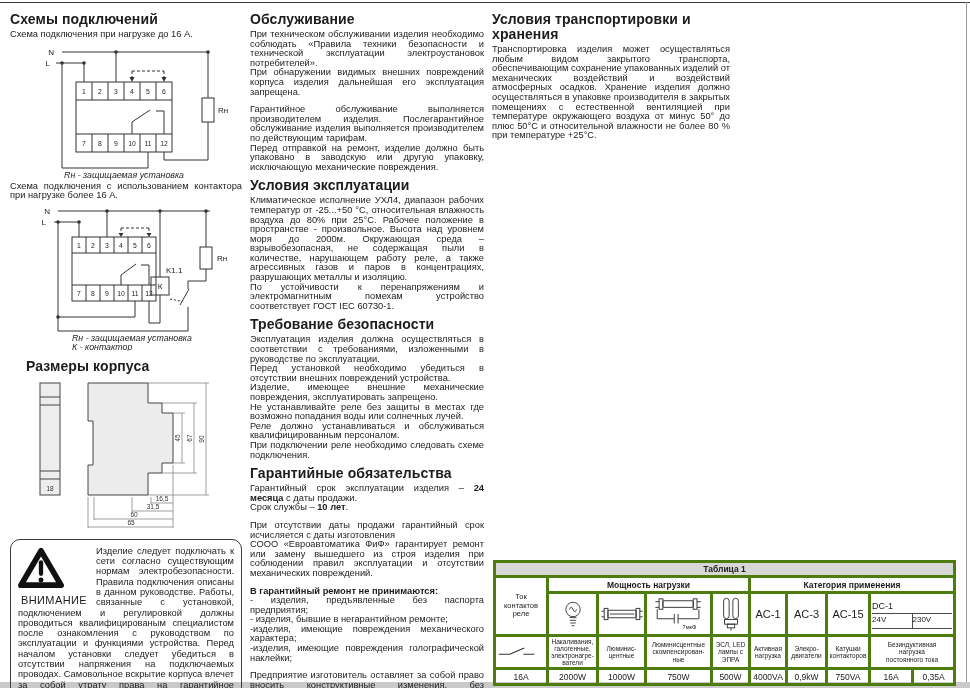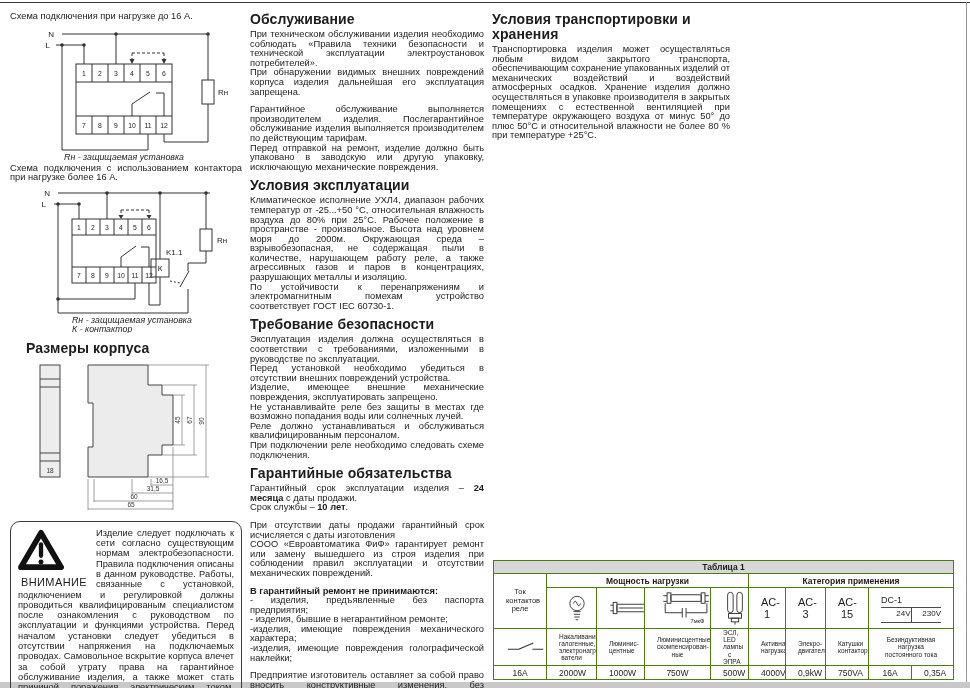--- a/index.html
+++ b/index.html
@@ -37,44 +37,45 @@
     margin-top:8px;border:1.2px solid #3c3c3c;border-radius:10px;
     padding:6px 7px 5px 7px;overflow:hidden;
   }
   .warnicon{float:left;width:72px;margin:1px 6px 0 0;text-align:center;}
   .warnlabel{font-size:11px;font-weight:normal;letter-spacing:.4px;margin-top:5px;}
   .warntext{font-size:9.3px;line-height:10.3px;text-align:justify;}
 
   
   .t1wrap{position:absolute;left:493px;top:560px;width:460px;}
   table.t1{border-collapse:collapse;table-layout:fixed;width:460px;}
-  table.t1 td{border:1px solid #4d7c0f;text-align:center;vertical-align:middle;padding:0 12px;overflow:hidden;}
+  table.t1 td{border:3px solid #4d7c0f;text-align:center;vertical-align:middle;padding:0 1px;overflow:hidden;}
   td.t1title{background:#d7d7d7;font-weight:bold;font-size:8.5px;height:12px;}
   td.ghead{font-weight:bold;font-size:8.5px;height:13px;}
   td.colcur{font-size:7.5px;line-height:8.5px;}
   tr.ricons td{height:40px;}
   td.cat{font-size:11px;}
   td.desc{font-size:6.5px;line-height:7.2px;white-space:pre-line;height:30px;}
   tr.rvals td{font-size:8.5px;height:13px;}
   td.dccell{padding:0;vertical-align:top;}
   .dctitle{height:13px;line-height:13px;font-size:9px;text-align:left;}
   .dcsub{display:flex;border-top:1px solid #4a4a4a;border-bottom:1px solid #4a4a4a;}
-  .dcsub span{flex:1;font-size:8px;height:14px;line-height:12px;text-align:right;}
+  .dcsub span{flex:1;font-size:8px;height:14px;line-height:12px;text-align:left;}
   .dcsub span:first-child{border-right:1px solid #4a4a4a;}
   .icocell svg{margin:0 auto;}
   .caplbl{font-size:6px;}
 </style>
 </head>
 <body>
 
 <div class="top-rule"></div>
 <div class="right-rule"></div>
 <div class="bottom-strip"></div>
 
 <div class="col col-left">
+  <h2>Схемы подключений</h2>
   <p class="cap">Схема подключения при нагрузке до 16 А.</p>
 
   <svg class="diag" width="225" height="138" viewBox="0 0 225 138">
     <g stroke="#333" stroke-width="1" fill="none">
       <line x1="52" y1="10" x2="198" y2="10"></line>
       <line x1="46" y1="21" x2="74" y2="21"></line>
       <line x1="74" y1="21" x2="74" y2="40"></line>
       <line x1="106" y1="10" x2="106" y2="40"></line>
       <path d="M52,21 V126 H138 V110"></path>
       <path d="M198,10 V56 M198,80 V118 H154 V110"></path>

